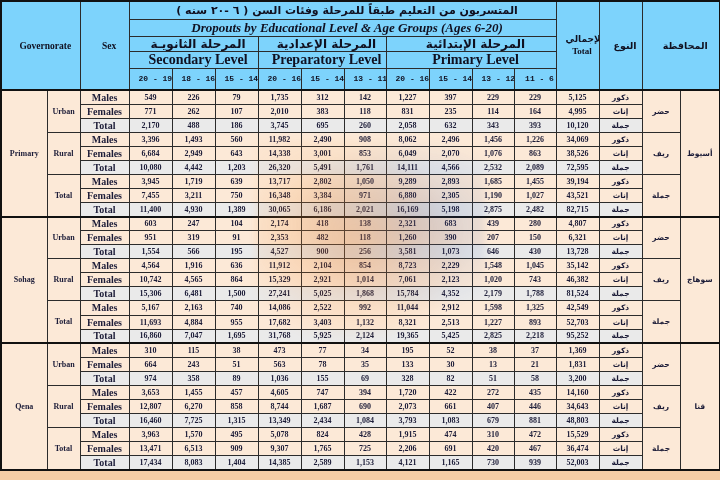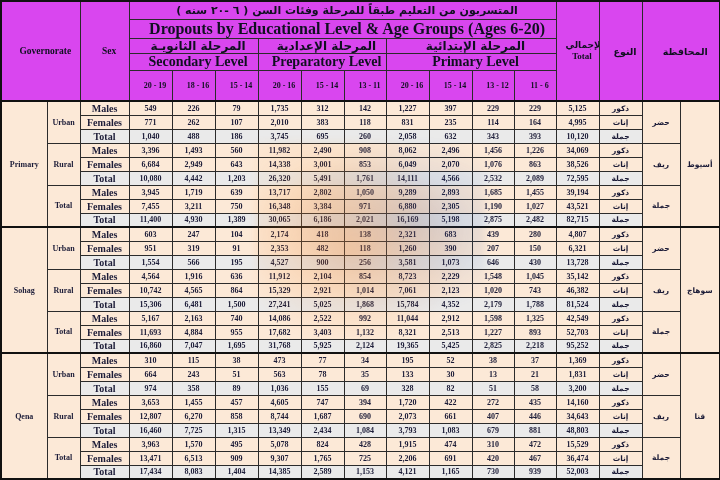--- a/index.html
+++ b/index.html
@@ -22,26 +22,26 @@
     border: 2px solid #111;
   }
   th, td {
     border: 1px solid #2b2b2b;
     text-align: center;
     vertical-align: middle;
     padding: 0;
     overflow: hidden;
     white-space: nowrap;
   }
-  thead th { background: #d946ef; color: #101020; font-weight: bold; padding-left: 9px; }
+  thead th { background: #7dd3fc; color: #101020; font-weight: bold; padding-left: 9px; }
   .title-ar { font-size: 11px; height: 18px; }
-  .title-en { font-size: 16px; height: 17px; }
+  .title-en { font-size: 13px; height: 17px; font-style: italic; }
   .lvl-ar   { font-size: 12px;  height: 14px; }
   .lvl-en   { font-size: 14px; height: 13px; }
-  .age      { font-size: 8px;  height: 31px; }
+  .age      { font-size: 8px;  height: 22px; font-family: Liberation Mono, monospace; }
   .hdr-big  { font-size: 9.5px; }
   .tot-hdr div { line-height: 1.25; font-size: 9px; }
   .ar { font-family: "DejaVu Sans", sans-serif; }
   thead .ar { font-family: "DejaVu Sans", sans-serif; font-weight: bold; }
 
   tbody td {
     height: 14px;
     font-size: 8px;
     font-weight: bold;
     color: #1c1c38;
@@ -160,21 +160,21 @@
           <td class="num">118</td>
           <td class="num">831</td>
           <td class="num">235</td>
           <td class="num">114</td>
           <td class="num">164</td>
           <td class="num">4,995</td>
           <td class="ar sex-ar">إناث</td>
         </tr>
         <tr class="total-row">
           <td class="sex-en">Total</td>
-          <td class="num">1,040</td>
+          <td class="num">2,170</td>
           <td class="num">488</td>
           <td class="num">186</td>
           <td class="num">3,745</td>
           <td class="num">695</td>
           <td class="num">260</td>
           <td class="num">2,058</td>
           <td class="num">632</td>
           <td class="num">343</td>
           <td class="num">393</td>
           <td class="num">10,120</td>

